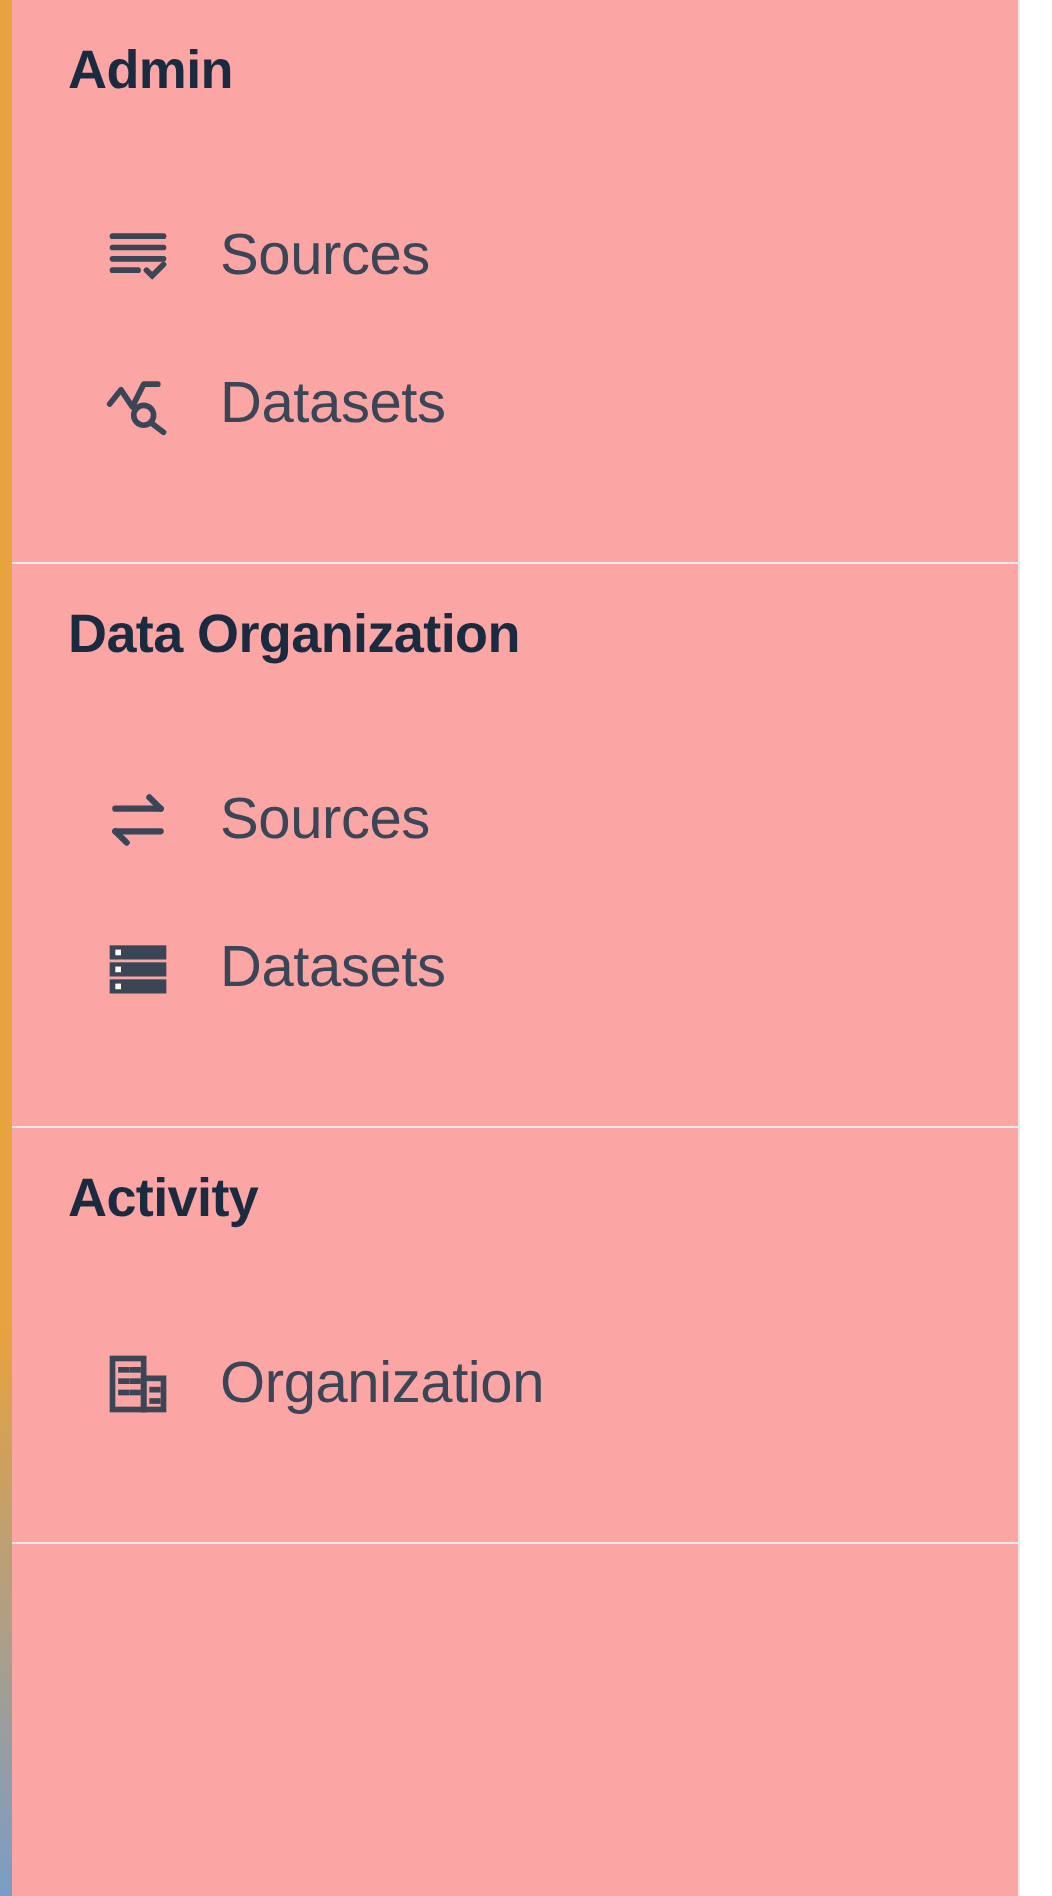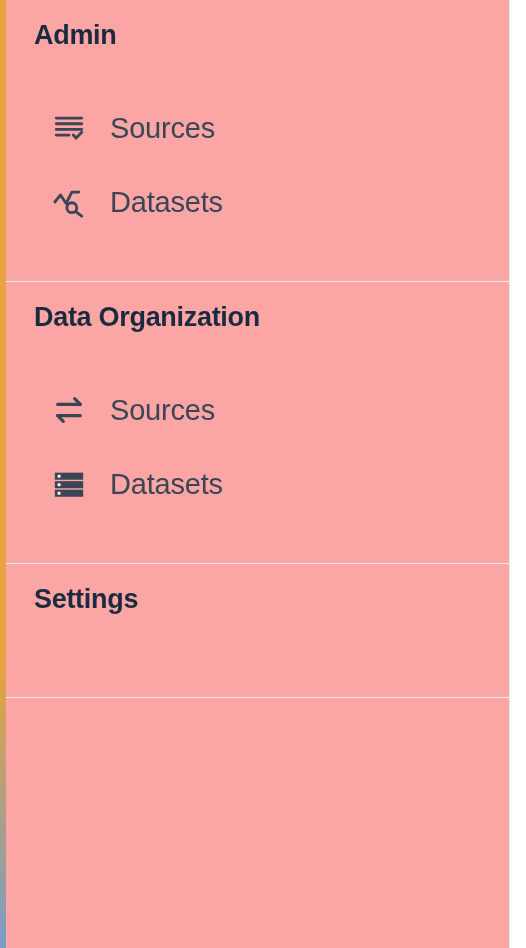--- a/index.html
+++ b/index.html
@@ -138,19 +138,36 @@
           <rect x="4" y="5.5" width="2" height="2" fill="#ffffff"></rect>
           <rect x="4" y="11.5" width="2" height="2" fill="#ffffff"></rect>
           <rect x="4" y="17.5" width="2" height="2" fill="#ffffff"></rect>
         </svg>
       </span>
       <span class="label">Datasets</span>
     </div>
   </div>
 
   <div class="section">
-    <div class="section-title">Settings</div>
+    <div class="section-title">Activity</div>
 
+    <div class="nav-item">
+      <span class="icon">
+        <svg viewBox="0 0 24 24" fill="none" stroke="#3a4656" stroke-width="2" stroke-linecap="square">
+          <rect x="3" y="3" width="11" height="18"></rect>
+          <rect x="14" y="10" width="7" height="11"></rect>
+          <line x1="6" y1="7" x2="8" y2="7"></line>
+          <line x1="10" y1="7" x2="12" y2="7"></line>
+          <line x1="6" y1="11" x2="8" y2="11"></line>
+          <line x1="10" y1="11" x2="12" y2="11"></line>
+          <line x1="6" y1="15" x2="8" y2="15"></line>
+          <line x1="10" y1="15" x2="12" y2="15"></line>
+          <line x1="17" y1="14" x2="19" y2="14"></line>
+          <line x1="17" y1="18" x2="19" y2="18"></line>
+        </svg>
+      </span>
+      <span class="label">Organization</span>
+    </div>
   </div>
 
 </div>
 
 <div class="right-edge"></div>
 
 </body></html>

